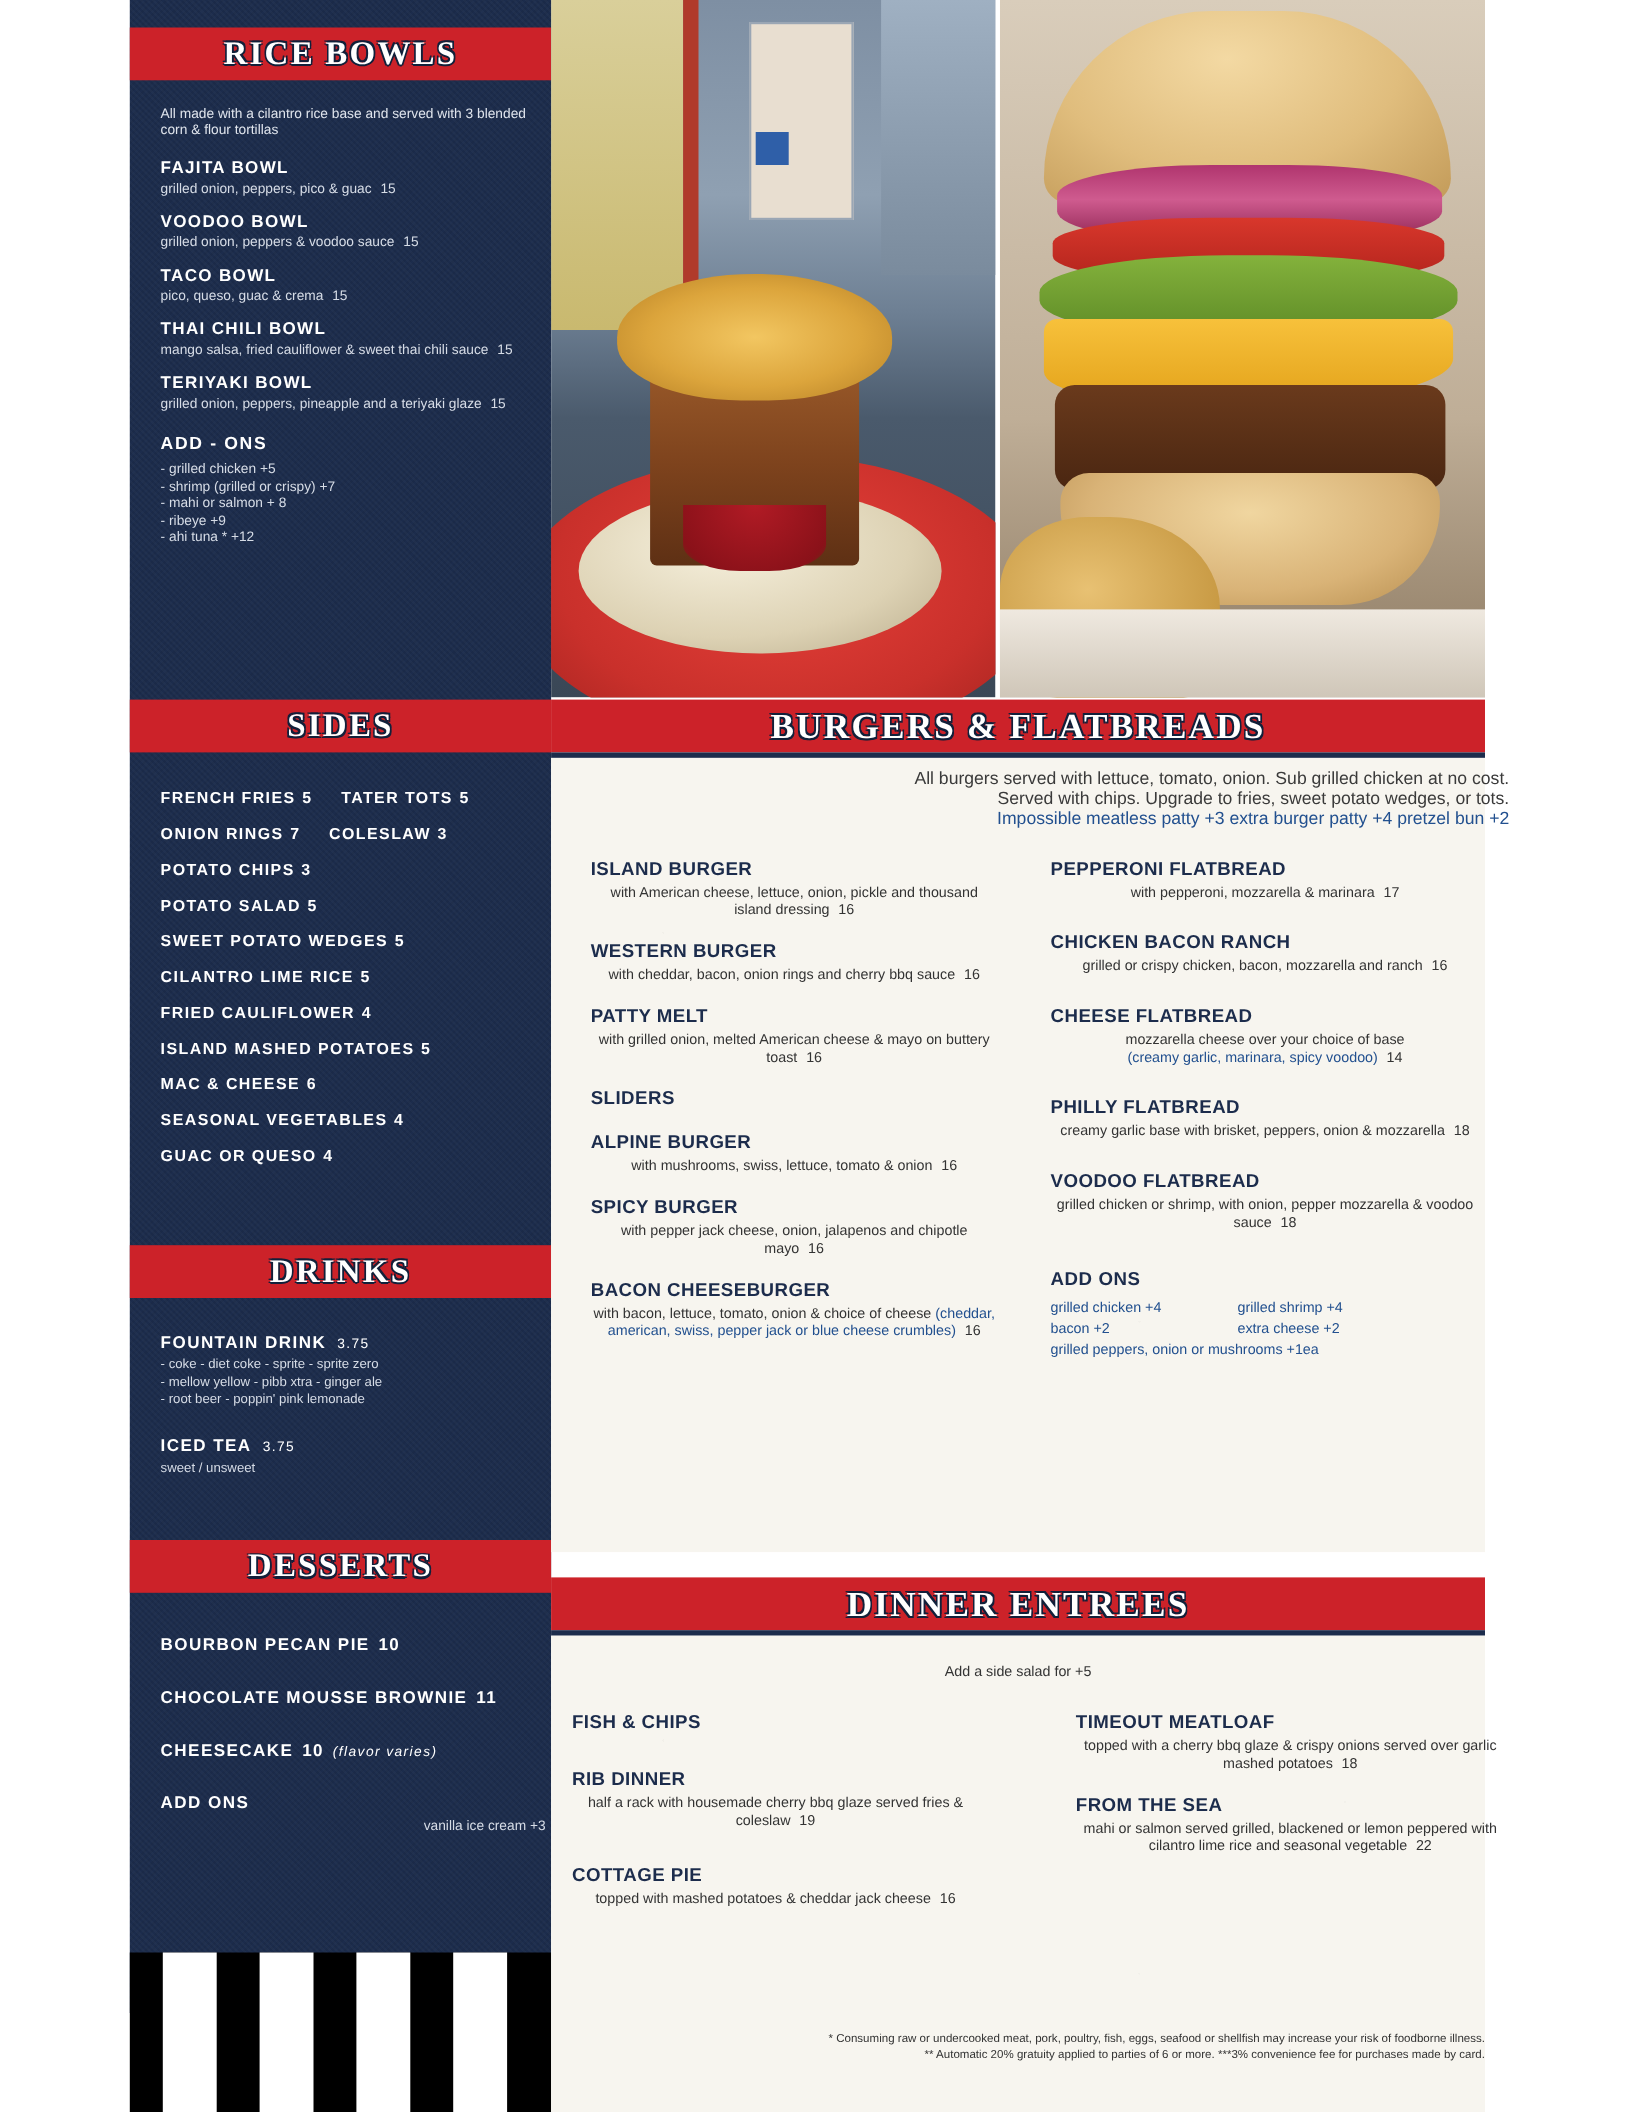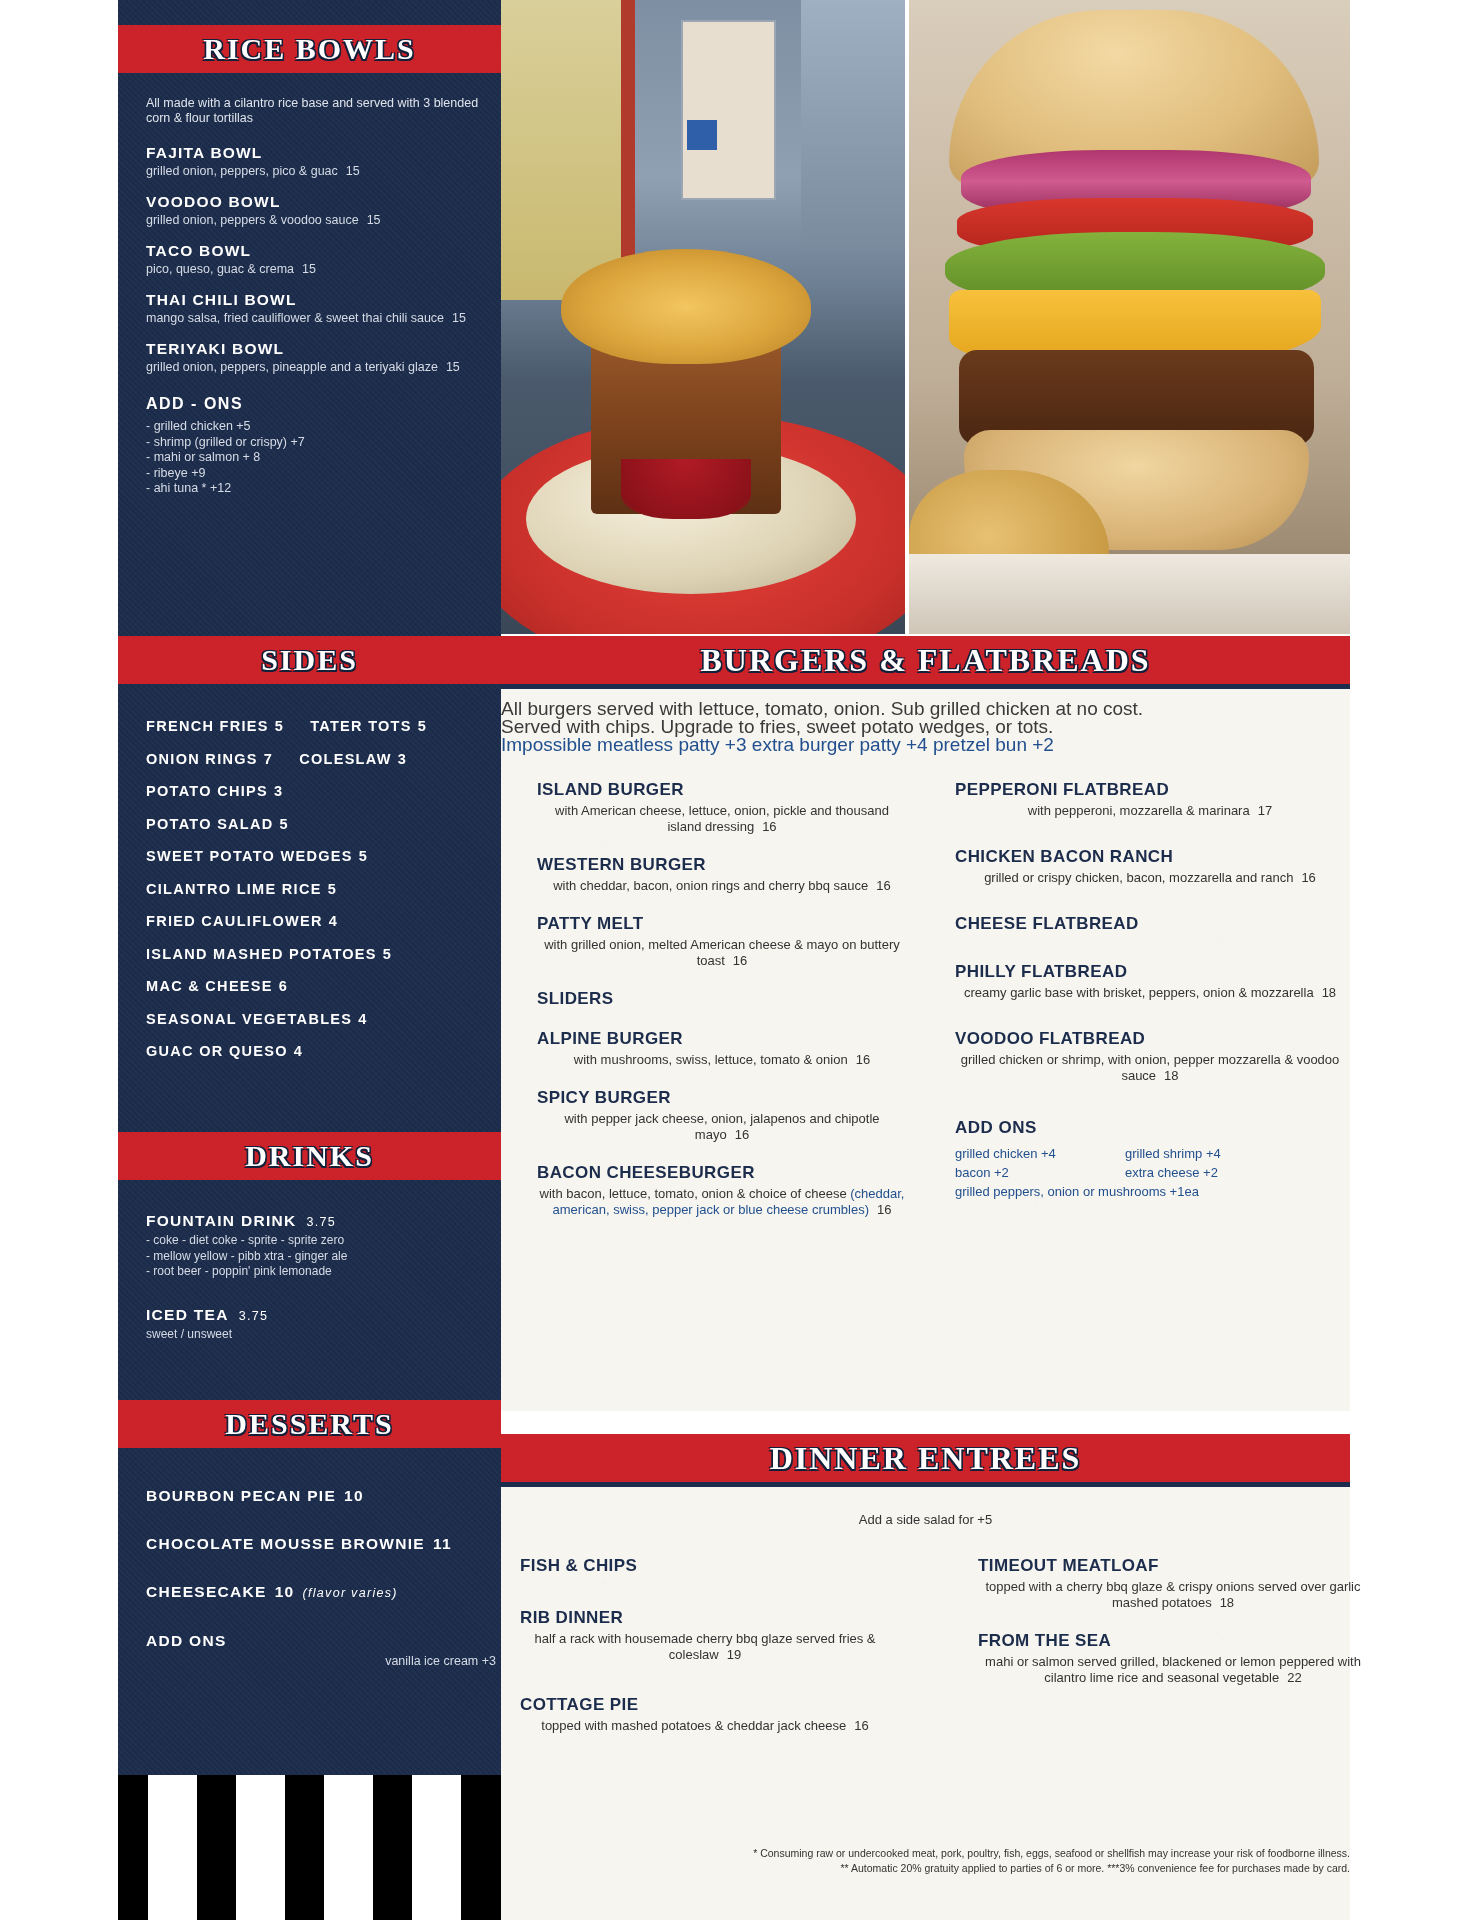--- a/index.html
+++ b/index.html
@@ -224,21 +224,21 @@
     background-image:
       radial-gradient(circle at 12% 22%, rgba(0,0,0,0.025) 0 1px, transparent 1px),
       radial-gradient(circle at 63% 71%, rgba(0,0,0,0.02) 0 1px, transparent 1px),
       radial-gradient(circle at 85% 35%, rgba(0,0,0,0.02) 0 1px, transparent 1px);
   }
   #burgers-paper { left: 501px; top: 689px; width: 849px; height: 722px; }
   #dinner-paper  { left: 501px; top: 1487px; width: 849px; height: 433px; }
 
   .bf-intro {
     position: absolute; left: 501px; top: 700px; width: 871px;
-    text-align: left; color: #3a3a3a; font-size: 19px; line-height: 18px;
+    text-align: right; color: #3a3a3a; font-size: 16px; line-height: 18px;
   }
   .bf-intro .blue { color: #22508f; }
 
   .col-left  { position: absolute; left: 537px; width: 370px; }
   .col-right { position: absolute; left: 955px; width: 390px; }
 
   .mi { margin-bottom: 20px; }
   .mi-name {
     font-size: 17px; font-weight: bold; color: #1c2c4c; letter-spacing: 0.4px;
     margin-bottom: 3px;
@@ -444,20 +444,21 @@
     <div class="mi" style="margin-bottom:28px">
       <div class="mi-name">PEPPERONI FLATBREAD</div>
       <div class="mi-desc"><span>with pepperoni, mozzarella &amp; marinara</span><span class="price">17</span></div>
     </div>
     <div class="mi" style="margin-bottom:28px">
       <div class="mi-name">CHICKEN BACON RANCH</div>
       <div class="mi-desc"><span>grilled or crispy chicken, bacon, mozzarella and ranch</span><span class="price">16</span></div>
     </div>
     <div class="mi" style="margin-bottom:28px">
       <div class="mi-name">CHEESE FLATBREAD</div>
+      <div class="mi-desc"><span>mozzarella cheese over your choice of base</span><br><span class="blue">(creamy garlic, marinara, spicy voodoo)</span><span class="price">14</span></div>
     </div>
     <div class="mi" style="margin-bottom:28px">
       <div class="mi-name">PHILLY FLATBREAD</div>
       <div class="mi-desc"><span>creamy garlic base with brisket, peppers, onion &amp; mozzarella</span><span class="price">18</span></div>
     </div>
     <div class="mi" style="margin-bottom:34px">
       <div class="mi-name">VOODOO FLATBREAD</div>
       <div class="mi-desc"><span>grilled chicken or shrimp, with onion, pepper mozzarella &amp; voodoo sauce</span><span class="price">18</span></div>
     </div>
 

